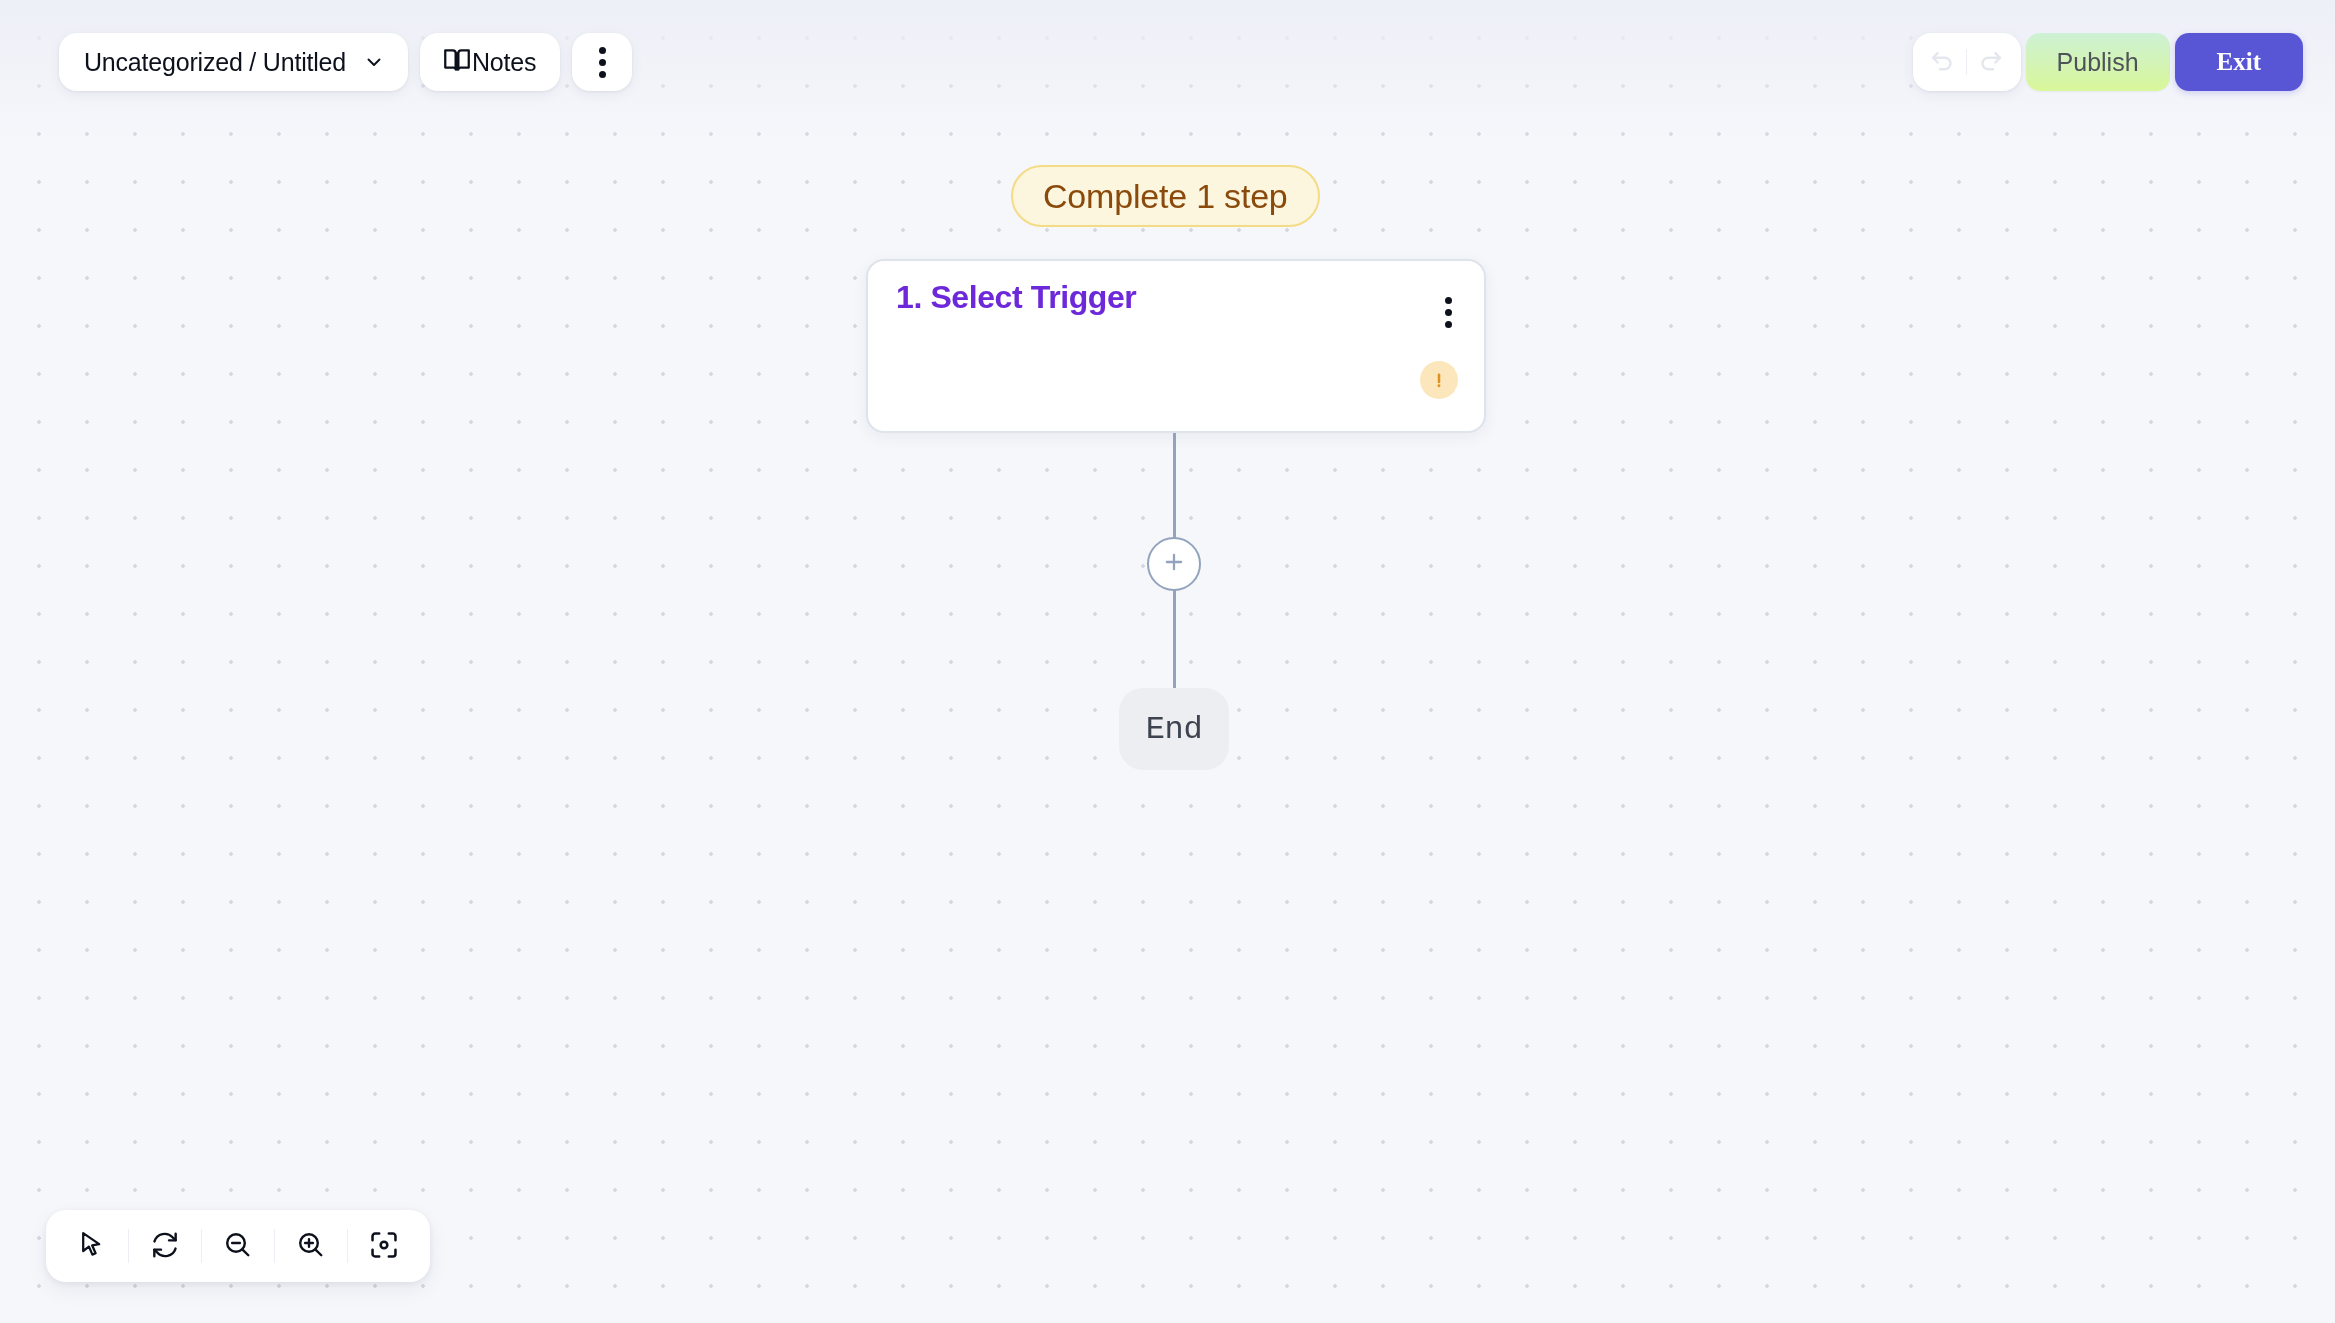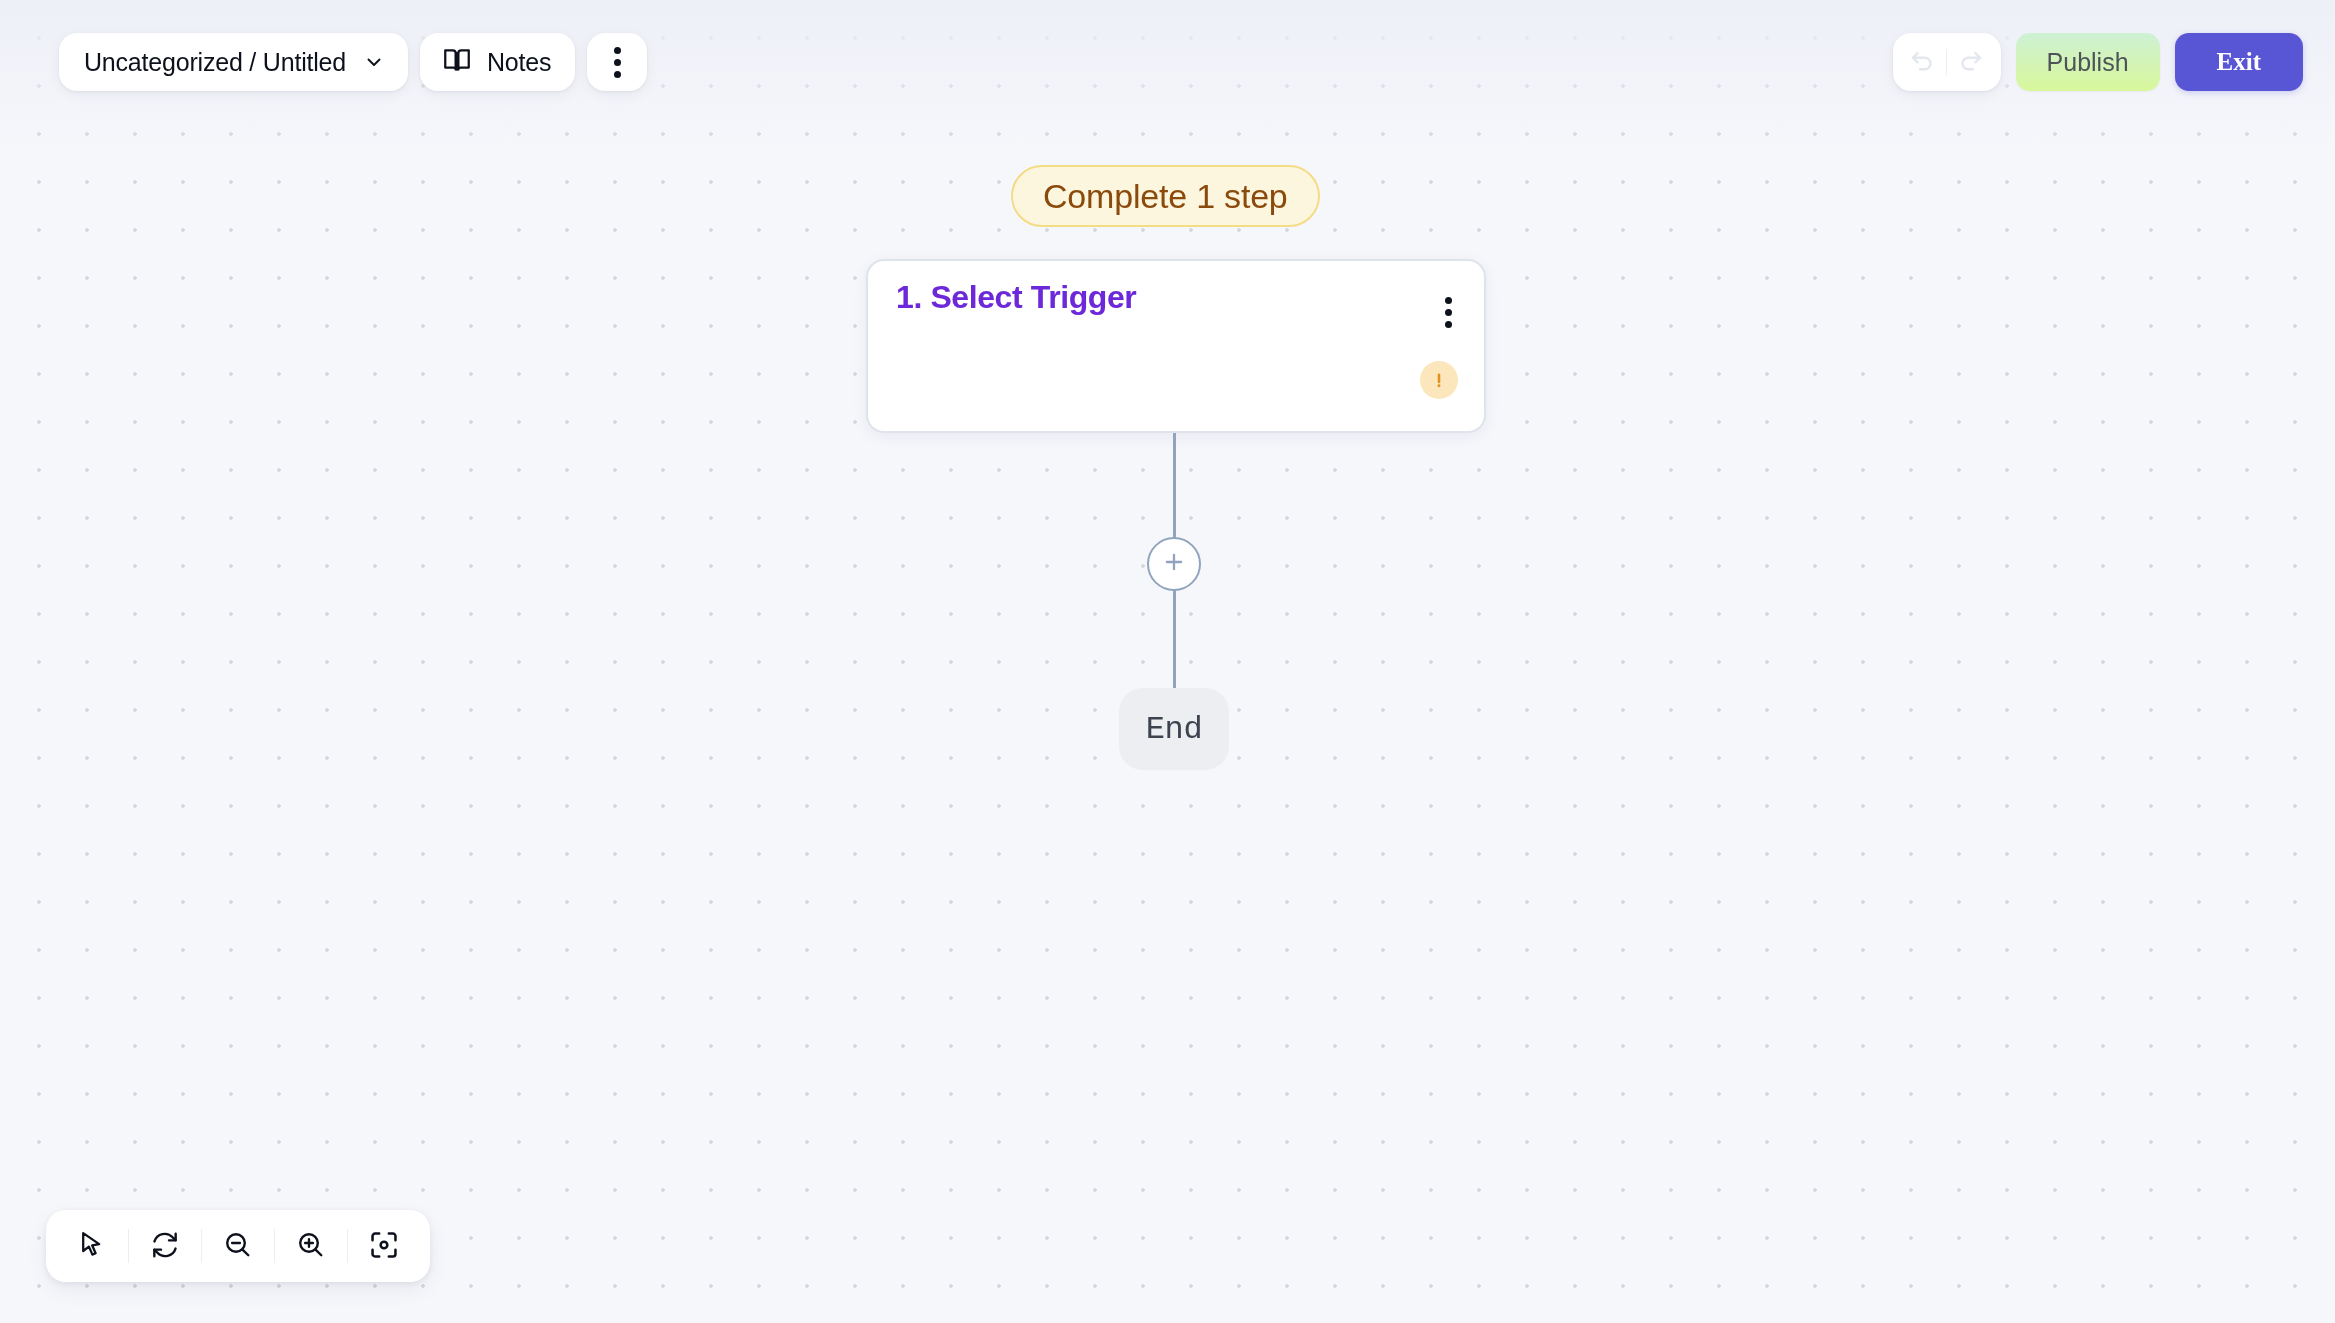--- a/index.html
+++ b/index.html
@@ -65,21 +65,20 @@
     letter-spacing: -0.2px;
     white-space: nowrap;
   }
   .chev {
     width: 20px; height: 20px;
     display: block;
   }
 
   .notes-pill {
     padding: 0 24px 0 22px;
-    gap: 15px;
   }
   .notes-text {
     font-size: 25px;
     color: #0d111c;
     letter-spacing: -0.2px;
   }
 
   .square-pill {
     width: 60px;
     justify-content: center;
@@ -98,21 +97,21 @@
     background: #0d111c;
   }
 
   
   .topbar-right {
     position: absolute;
     top: 33px;
     right: 32px;
     display: flex;
     align-items: flex-start;
-    gap: 15px;
+    gap: 5px;
     z-index: 20;
   }
 
   .history-pill {
     width: 108px;
     height: 58px;
     background: #fff;
     border-radius: 18px;
     box-shadow: 0 1px 3px rgba(24,32,60,0.07), 0 4px 14px rgba(24,32,60,0.05);
     display: flex;

